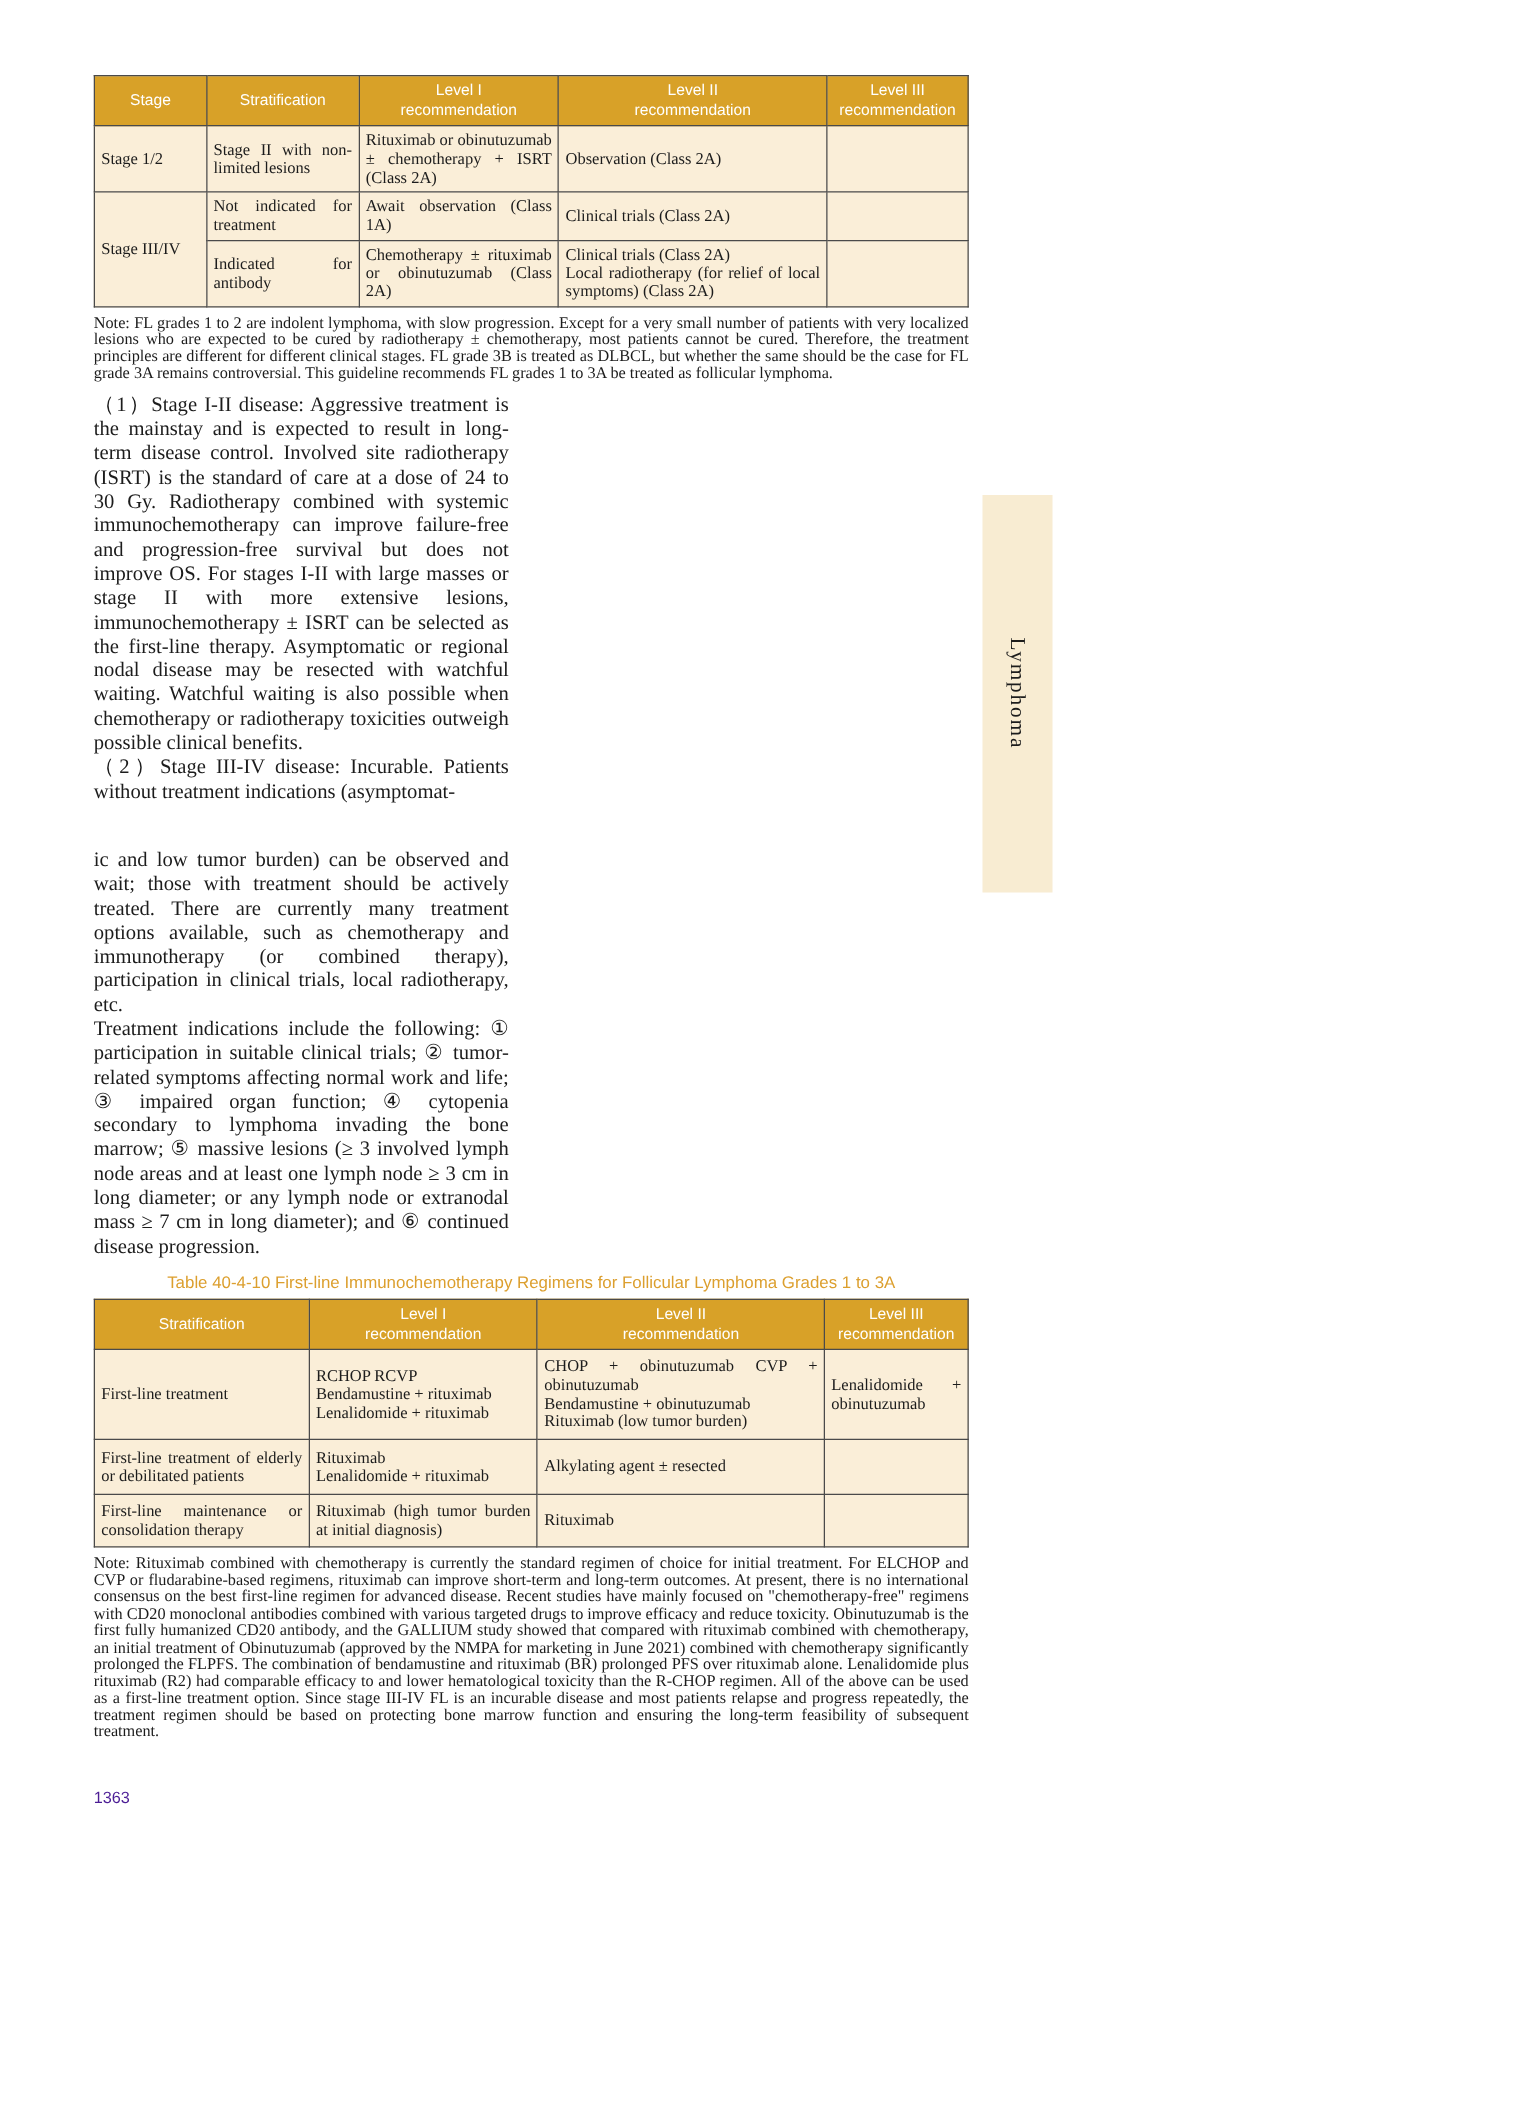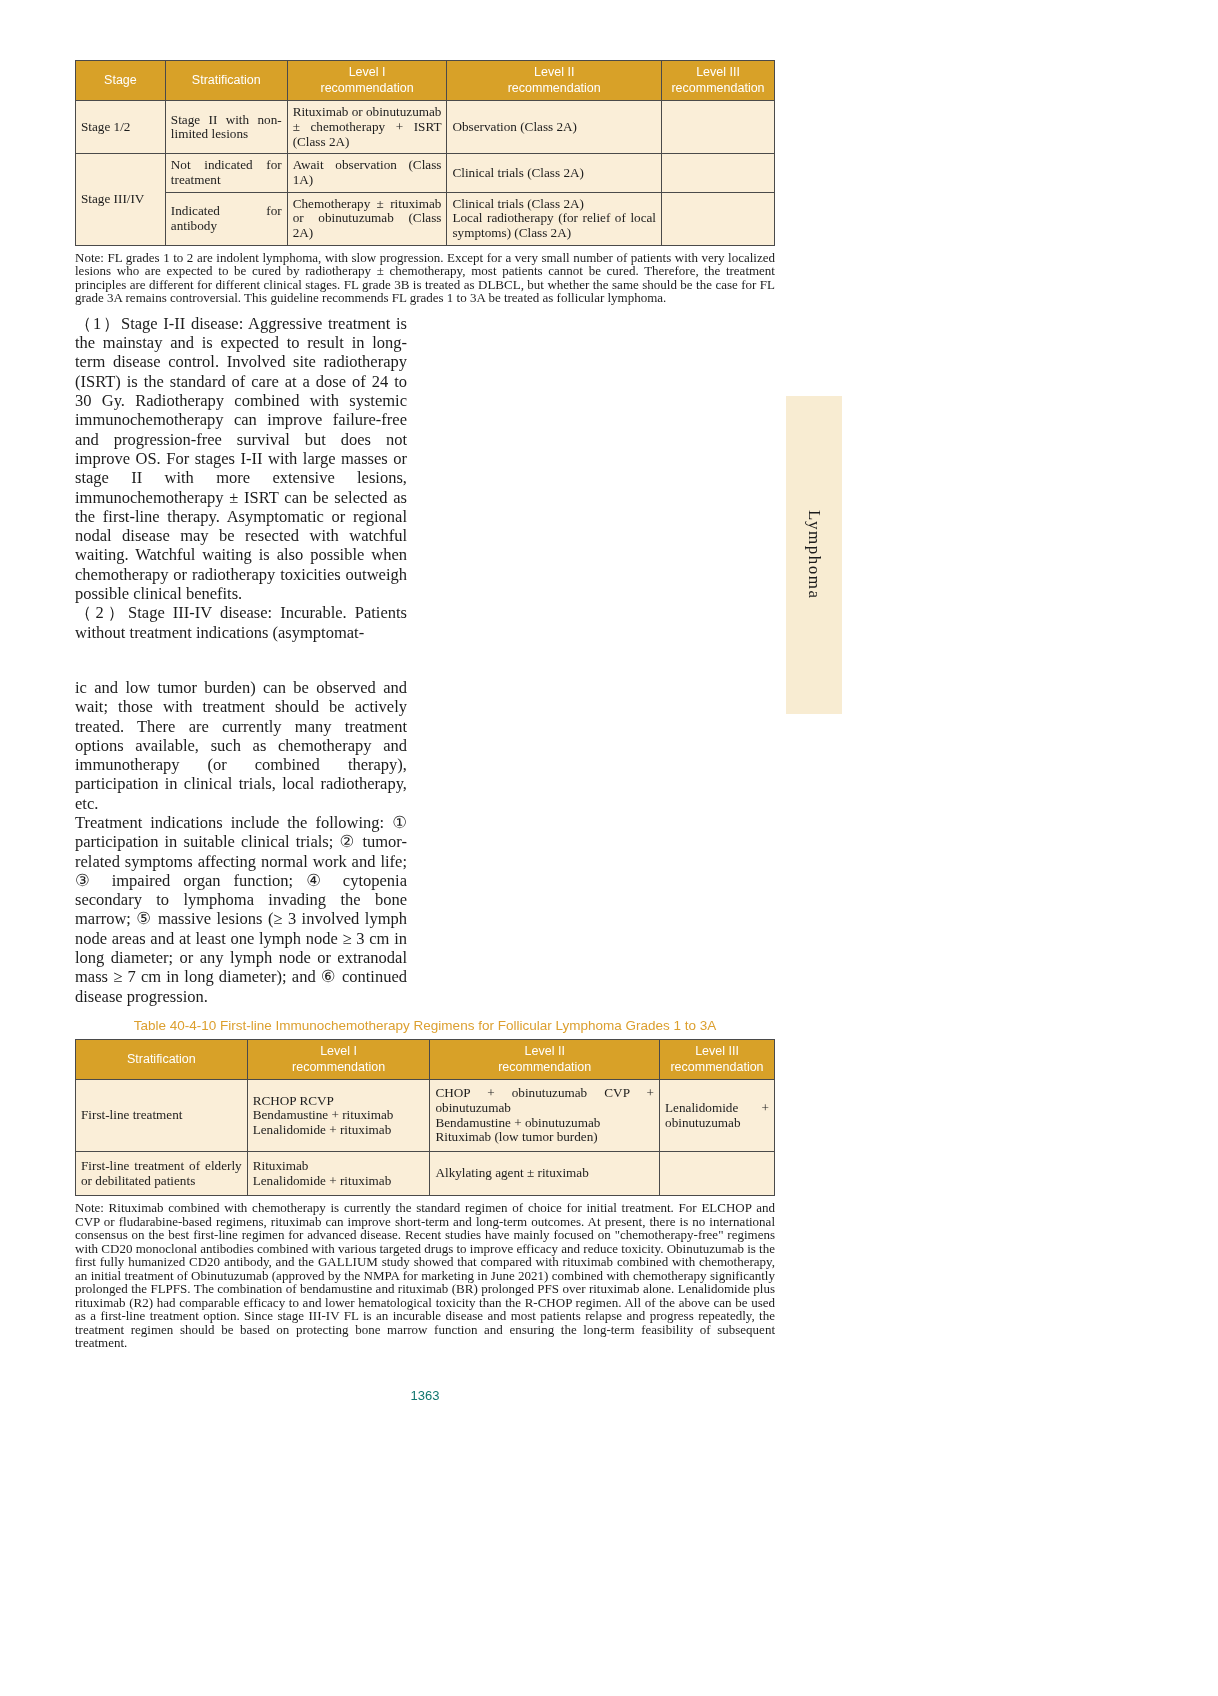--- a/index.html
+++ b/index.html
@@ -29,22 +29,22 @@
 
   .tbl-title {
     font-family:"Liberation Sans","DejaVu Sans",sans-serif; font-size:13.5px;
     color:#dc9f2e; text-align:center; margin-top:12px;
   }
   .tbl2 { margin-top:6px; }
 
   .bottom { margin-top:16px; }
 
   .page-num {
-    text-align:center; font-family:"Liberation Sans","DejaVu Sans",sans-serif;
-    font-size:13px; color:#0f766e; margin-top:22px;
+    text-align:left; font-family:"Liberation Sans","DejaVu Sans",sans-serif;
+    font-size:13px; color:#4c1d95; margin-top:22px;
   }
 
   .side-tab {
     position:absolute; left:786px; top:396px; width:56px; height:318px;
     background:#f8ecd2; display:flex; align-items:center; justify-content:center;
   }
   .side-tab span {
     writing-mode:vertical-rl; font-size:17px; letter-spacing:1.5px; color:#1c1c1c;
     font-family:"Liberation Serif","DejaVu Serif",serif;
   }
@@ -141,21 +141,27 @@
 Lenalidomide + rituximab</td>
           <td>CHOP + obinutuzumab CVP + obinutuzumab
 Bendamustine + obinutuzumab
 Rituximab (low tumor burden)</td>
           <td>Lenalidomide + obinutuzumab</td>
         </tr>
         <tr style="height:44px;">
           <td>First-line treatment of elderly or debilitated patients</td>
           <td>Rituximab
 Lenalidomide + rituximab</td>
-          <td>Alkylating agent ± rituximab</td>
+          <td>Alkylating agent ± resected</td>
+          <td></td>
+        </tr>
+        <tr style="height:42px;">
+          <td>First-line maintenance or consolidation therapy</td>
+          <td>Rituximab (high tumor burden at initial diagnosis)</td>
+          <td>Rituximab</td>
           <td></td>
         </tr>
       </tbody>
     </table>
 
     <p class="note">Note: Rituximab combined with chemotherapy is currently the standard regimen of choice for initial treatment. For ELCHOP and CVP or fludarabine-based regimens, rituximab can improve short-term and long-term outcomes. At present, there is no international consensus on the best first-line regimen for advanced disease. Recent studies have mainly focused on "chemotherapy-free" regimens with CD20 monoclonal antibodies combined with various targeted drugs to improve efficacy and reduce toxicity. Obinutuzumab is the first fully humanized CD20 antibody, and the GALLIUM study showed that compared with rituximab combined with chemotherapy, an initial treatment of Obinutuzumab (approved by the NMPA for marketing in June 2021) combined with chemotherapy significantly prolonged the FLPFS. The combination of bendamustine and rituximab (BR) prolonged PFS over rituximab alone. Lenalidomide plus rituximab (R2) had comparable efficacy to and lower hematological toxicity than the R-CHOP regimen. All of the above can be used as a first-line treatment option. Since stage III-IV FL is an incurable disease and most patients relapse and progress repeatedly, the treatment regimen should be based on protecting bone marrow function and ensuring the long-term feasibility of subsequent treatment.</p>
 
     <div class="twocol bottom">
     </div>
 

